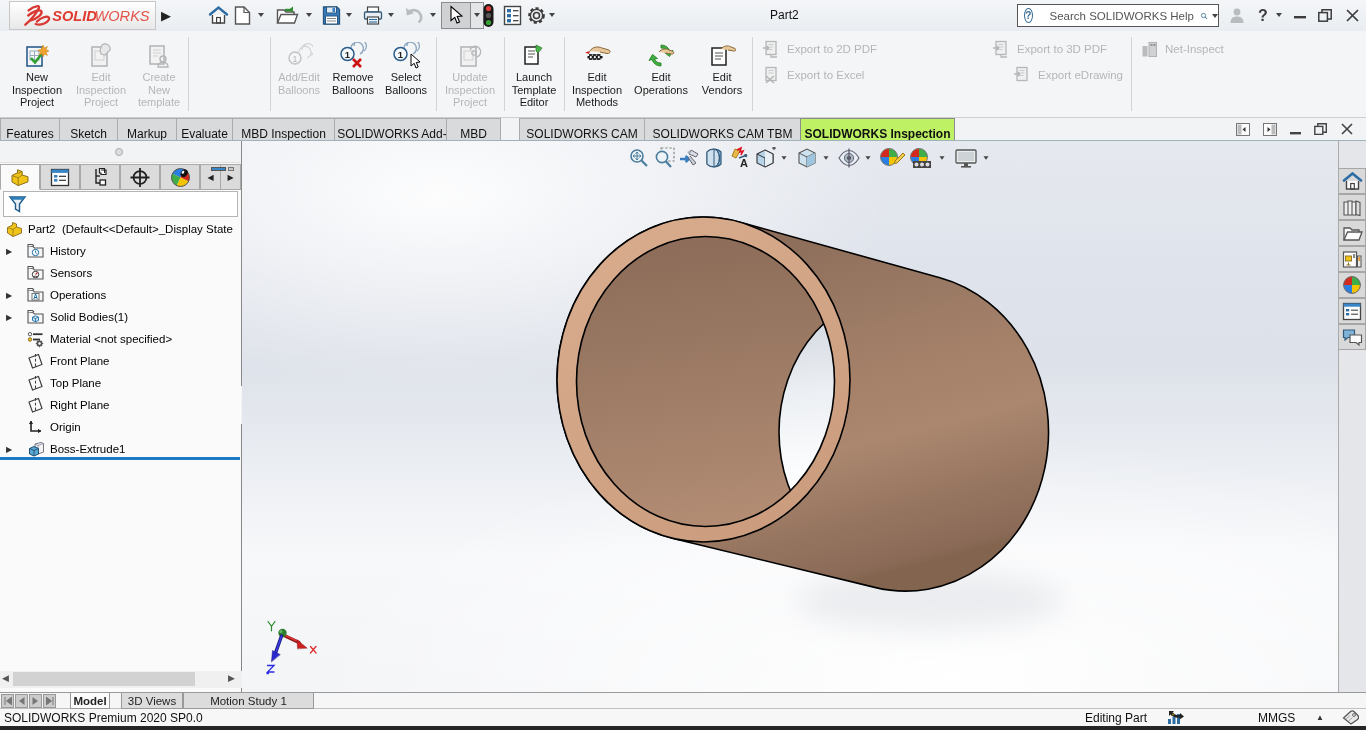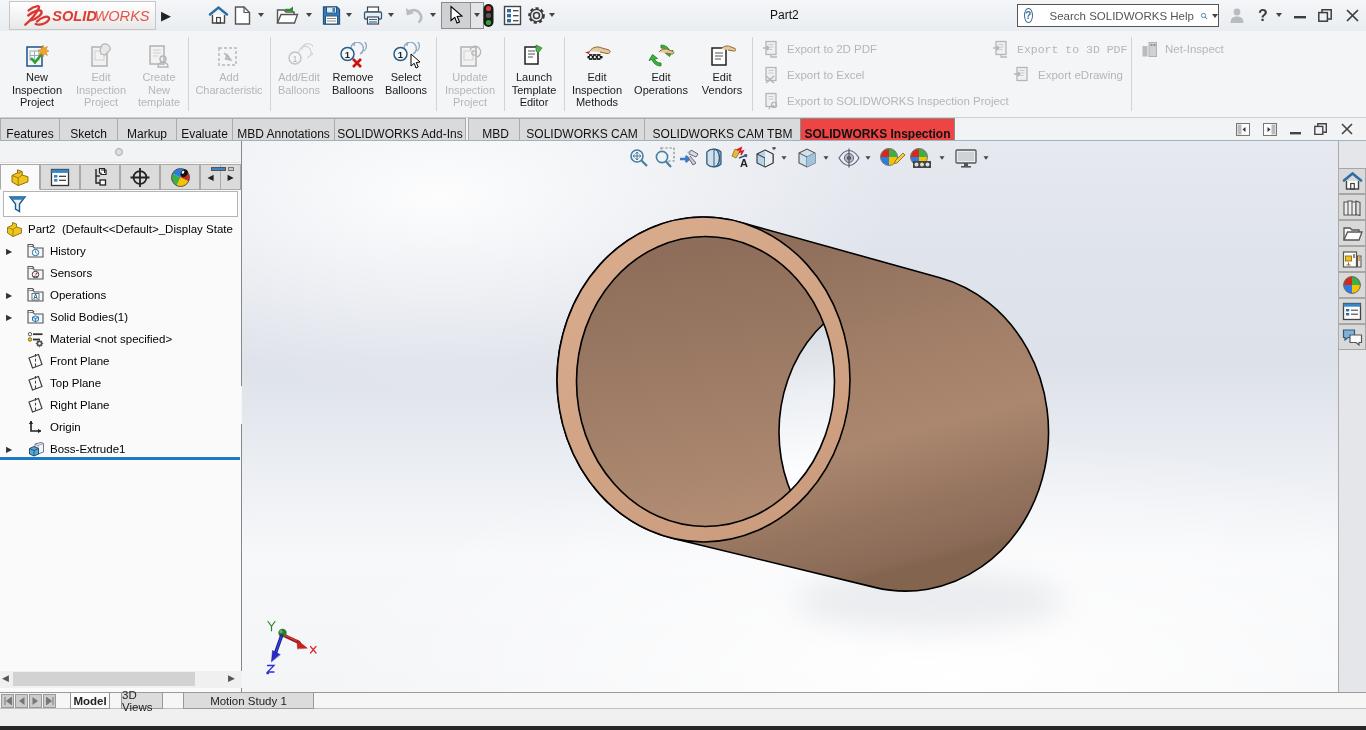--- a/index.html
+++ b/index.html
@@ -15,21 +15,21 @@
 
 #ribbon{position:absolute;left:0;top:31px;width:1366px;height:87px;background:#f4f5f6;border-bottom:1px solid #cfcfcf;}
 .rsep{position:absolute;top:6px;height:74px;width:1px;background:#d4d4d4;}
 .rbtn{position:absolute;top:12px;text-align:center;font-size:11px;line-height:12.5px;color:#1a1a1a;}
 .rbtn.dis{color:#b4b6b8;}
 .rbtn .ric{height:26px;margin-bottom:2px;display:flex;align-items:flex-end;justify-content:center;}
 .xbtn{position:absolute;font-size:11.5px;color:#b4b6b8;display:flex;align-items:center;gap:7px;height:18px;}
 
 #tabbar{position:absolute;left:0;top:118px;width:1366px;height:23px;background:#f2f3f4;}
 .ctab{position:absolute;top:0;height:30px;background:#d8dadc;border:1px solid #a9abad;border-bottom:none;display:flex;align-items:center;justify-content:center;font-size:12px;color:#111;}
-.ctab.active{background:#ef4444;font-weight:bold;border-color:#8a8c8e;}
+.ctab.active{background:#bef264;font-weight:bold;border-color:#8a8c8e;}
 #tabline{position:absolute;left:0;top:140px;width:1366px;height:1px;background:#9fb4ba;}
 
 #lpanel{position:absolute;left:0;top:141px;width:242px;height:551px;background:#fafafa;border-right:1px solid #888;}
 #bcrumb{position:absolute;left:0;top:0;width:241px;height:22px;background:#f2f3f4;border-bottom:1px solid #e0e0e0;}
 .ptab{position:absolute;top:23px;height:26px;width:40px;background:#dbdbdb;border:1px solid #a9a9a9;display:flex;align-items:center;justify-content:center;}
 .ptab.active{background:#fafafa;border-bottom-color:#fafafa;}
 #filterbox{position:absolute;left:3px;top:50px;width:235px;height:26px;background:#fff;border:1px solid #b4b4b4;}
 .trow{position:absolute;left:0;height:22px;width:260px;display:flex;align-items:center;font-size:11.5px;color:#000;white-space:nowrap;overflow:hidden;}
 .texp{width:16px;margin-left:6px;font-size:8px;color:#333;flex:none;}
 .tico{width:17px;height:17px;margin-left:5px;margin-right:6px;position:relative;flex:none;}
@@ -211,28 +211,20 @@
   <div class="ric">
           <svg width="26" height="26" viewBox="0 0 26 26">
             <rect x="4" y="3" width="14" height="18" fill="#f2f2f2" stroke="#b4b6b8" stroke-width="1.6"></rect>
             <path d="M7 7 h8 M7 10 h8 M7 13 h5" stroke="#cfcfcf" stroke-width="1.2"></path>
             <circle cx="17" cy="16" r="3" fill="none" stroke="#b4b6b8" stroke-width="1.4"></circle>
             <path d="M12 24 c0-3 2.3-4.6 5-4.6 2.7 0 5 1.6 5 4.6 Z" fill="none" stroke="#b4b6b8" stroke-width="1.4"></path>
           </svg>
         </div>
   Create<br>New<br>template</div>
  <div class="rsep" style="left:188px"></div>
- <div class="rbtn dis" style="left:190px;width:78px;">
-  <div class="ric">
-          <svg width="26" height="26" viewBox="0 0 26 26">
-            <rect x="3" y="5" width="17" height="17" fill="none" stroke="#b4b6b8" stroke-width="1.4" stroke-dasharray="3 2"></rect>
-            <path d="M8 10 l7 7 M15 17 l-5.5-1 1.5-4.5 Z" fill="#d6d6d6" stroke="#b4b6b8" stroke-width="1.3"></path>
-          </svg>
-        </div>
-  Add<br>Characteristic</div>
  <div class="rsep" style="left:270px"></div>
  <div class="rbtn dis" style="left:272px;width:54px;">
   <div class="ric">
           <svg width="28" height="26" viewBox="0 0 28 26">
             <circle cx="10" cy="15" r="6" fill="none" stroke="#c0c2c4" stroke-width="1.4"></circle>
             <text x="10" y="18.5" font-size="9" fill="#b4b6b8" text-anchor="middle">1</text>
             <path d="M14 9 a6 6 0 1 1 8 6 M17 7 a6 6 0 1 1 9 5" fill="none" stroke="#d0d2d4" stroke-width="1.2"></path>
           </svg>
         </div>
   Add/Edit<br>Balloons</div>
@@ -316,27 +308,21 @@
           <rect x="4" y="1.5" width="10" height="13" fill="#f0f0f0" stroke="#b4b6b8" stroke-width="1.3"></rect>
           <path d="M6.5 4.5 h5 M6.5 7 h5 M6.5 9.5 h4" stroke="#c8cacb" stroke-width="1"></path>
           <path d="M1 8 h6 M7 8 l-2.5-2.2 M7 8 l-2.5 2.2" stroke="#b4b6b8" stroke-width="1.4" fill="none"></path>
           <path d="M9 14 v3 h6" stroke="#b4b6b8" stroke-width="1.3" fill="none"></path>
         </svg>Export to 2D PDF</div>
  <div class="xbtn" style="left:762px;top:35px;"><svg width="18" height="18" viewBox="0 0 18 18">
           <rect x="4" y="1.5" width="10" height="13" fill="#f0f0f0" stroke="#b4b6b8" stroke-width="1.3"></rect>
           <path d="M6.5 4.5 h5 M6.5 7 h5" stroke="#c8cacb" stroke-width="1"></path>
           <path d="M4 10 l8 7 M12 10 l-8 7" stroke="#b4b6b8" stroke-width="1.6"></path>
         </svg>Export to Excel</div>
- <div class="xbtn" style="left:762px;top:61px;"><svg width="18" height="18" viewBox="0 0 18 18">
-          <rect x="4" y="1.5" width="10" height="13" fill="#f0f0f0" stroke="#b4b6b8" stroke-width="1.3"></rect>
-          <circle cx="12" cy="13" r="2.6" fill="none" stroke="#b4b6b8" stroke-width="1.2"></circle>
-          <path d="M7 17.5 c0-2.4 2-3.8 5-3.8" fill="none" stroke="#b4b6b8" stroke-width="1.2"></path>
-          <path d="M6.5 4.5 h5 M6.5 7 h5" stroke="#c8cacb" stroke-width="1"></path>
-        </svg>Export to SOLIDWORKS Inspection Project</div>
- <div class="xbtn" style="left:992px;top:9px;font-family:Liberation Mono, monospace;"><svg width="18" height="18" viewBox="0 0 18 18">
+ <div class="xbtn" style="left:992px;top:9px;"><svg width="18" height="18" viewBox="0 0 18 18">
           <rect x="4" y="1.5" width="10" height="13" fill="#f0f0f0" stroke="#b4b6b8" stroke-width="1.3"></rect>
           <path d="M6.5 4.5 h5 M6.5 7 h5 M6.5 9.5 h4" stroke="#c8cacb" stroke-width="1"></path>
           <path d="M1 8 h6 M7 8 l-2.5-2.2 M7 8 l-2.5 2.2" stroke="#b4b6b8" stroke-width="1.4" fill="none"></path>
           <path d="M9 14 v3 h6" stroke="#b4b6b8" stroke-width="1.3" fill="none"></path>
         </svg>Export to 3D PDF</div>
  <div class="xbtn" style="left:1013px;top:35px;"><svg width="18" height="18" viewBox="0 0 18 18">
           <rect x="4" y="1.5" width="10" height="13" fill="#f0f0f0" stroke="#b4b6b8" stroke-width="1.3"></rect>
           <path d="M6.5 4.5 h5 M6.5 7 h5 M6.5 9.5 h4" stroke="#c8cacb" stroke-width="1"></path>
           <path d="M1 8 h6 M7 8 l-2.5-2.2 M7 8 l-2.5 2.2" stroke="#b4b6b8" stroke-width="1.4" fill="none"></path>
         </svg>Export eDrawing</div>
@@ -347,23 +333,23 @@
           <rect x="9.5" y="3" width="2" height="2" fill="#8f9193"></rect>
           <rect x="12.5" y="3" width="2" height="2" fill="#8f9193"></rect>
         </svg>Net-Inspect</div>
 </div>
 
 <div id="tabbar">
  <div class="ctab" style="left:0px;width:60px;">Features</div>
  <div class="ctab" style="left:59px;width:59px;">Sketch</div>
  <div class="ctab" style="left:117px;width:60px;">Markup</div>
  <div class="ctab" style="left:176px;width:57px;">Evaluate</div>
- <div class="ctab" style="left:232px;width:103px;">MBD Annotations</div>
+ <div class="ctab" style="left:232px;width:103px;">MBD Inspection</div>
  <div class="ctab" style="left:334px;width:132px;">SOLIDWORKS Add-Ins</div>
- <div class="ctab" style="left:468px;width:55px;">MBD</div>
+ <div class="ctab" style="left:446px;width:55px;">MBD</div>
  <div class="ctab" style="left:519px;width:126px;">SOLIDWORKS CAM</div>
  <div class="ctab" style="left:644px;width:157px;">SOLIDWORKS CAM TBM</div>
  <div class="ctab active" style="left:800px;width:155px;">SOLIDWORKS Inspection</div>
  <svg class="abs" style="left:1236px;top:5px;" width="14" height="13" viewBox="0 0 14 13">
         <rect x="0.5" y="0.5" width="13" height="12" fill="#fdfdfd" stroke="#777"></rect>
         <rect x="1.5" y="1.5" width="4" height="10" fill="#bbb"></rect>
         <path d="M9.5 4 L6.5 6.5 L9.5 9 Z" fill="#333"></path>
       </svg>
  <svg class="abs" style="left:1263px;top:5px;" width="14" height="13" viewBox="0 0 14 13">
         <rect x="0.5" y="0.5" width="13" height="12" fill="#fdfdfd" stroke="#777"></rect>
@@ -790,18 +776,36 @@
         <svg width="7" height="8" viewBox="0 0 7 8">
           <path d="M0.5 0 L6 4 L0.5 8 Z" fill="#777"></path>
         </svg>
       </div>
  <div class="navb" style="left:43px;">
         <svg width="8" height="8" viewBox="0 0 8 8">
           <path d="M7 0 v8 M0 0 L5.5 4 L0 8 Z" fill="#777" stroke="#777"></path>
         </svg>
       </div>
  <div class="mtab active" style="left:70px;width:40px;">Model</div>
- <div class="mtab" style="left:121px;width:42px;">3D Views</div>
+ <div class="mtab" style="left:121px;width:62px;">3D Views</div>
  <div class="mtab" style="left:183px;width:131px;">Motion Study 1</div>
 </div>
 
+<div id="status">
+ <span style="position:absolute;left:4px;top:2px;">SOLIDWORKS Premium 2020 SP0.0</span>
+ <span style="position:absolute;left:1085px;top:2px;">Editing Part</span>
+ <span style="position:absolute;left:1258px;top:2px;">MMGS</span>
+ <span style="position:absolute;left:1316px;top:4px;font-size:8px;color:#333;">▲</span>
+ <svg style="position:absolute;left:1167px;top:1px;" width="18" height="15" viewBox="0 0 18 15">
+        <rect x="1" y="9" width="3" height="5" fill="#2e6da4"></rect>
+        <rect x="5.5" y="6.5" width="3" height="7.5" fill="#2e6da4"></rect>
+        <rect x="10" y="4" width="3" height="10" fill="#2e6da4"></rect>
+        <path d="M2 1 L7 1 L5.5 2.5 C8 5 10 5.5 13 5 L13 3 L17 6.5 L12.5 9.5 L12.5 7.5 C9 8 6 7 3.5 4.5 L2 6 Z" fill="#222"></path>
+        <path d="M4.5 5.5 L7.5 5.5 L6 2.8 Z" fill="#f5c518" stroke="#222" stroke-width="0.7"></path>
+      </svg>
+ <svg style="position:absolute;left:1342px;top:1px;" width="17" height="15" viewBox="0 0 17 15">
+        <path d="M1.5 8 L8 2 a3.2 3.2 0 0 1 4.5 0 L15.5 5 a3.2 3.2 0 0 1 0 4.5 L9 14 Z" fill="#e9e9e9" stroke="#555" stroke-width="1.2"></path>
+        <circle cx="12" cy="5" r="1.4" fill="#fff" stroke="#555" stroke-width="0.9"></circle>
+        <path d="M4 9 l4-3.5 M6.5 11 l4-3.5" stroke="#999" stroke-width="0.9"></path>
+      </svg>
+</div>
 <div id="bstrip"></div>
 
 </div>
 </body></html>

